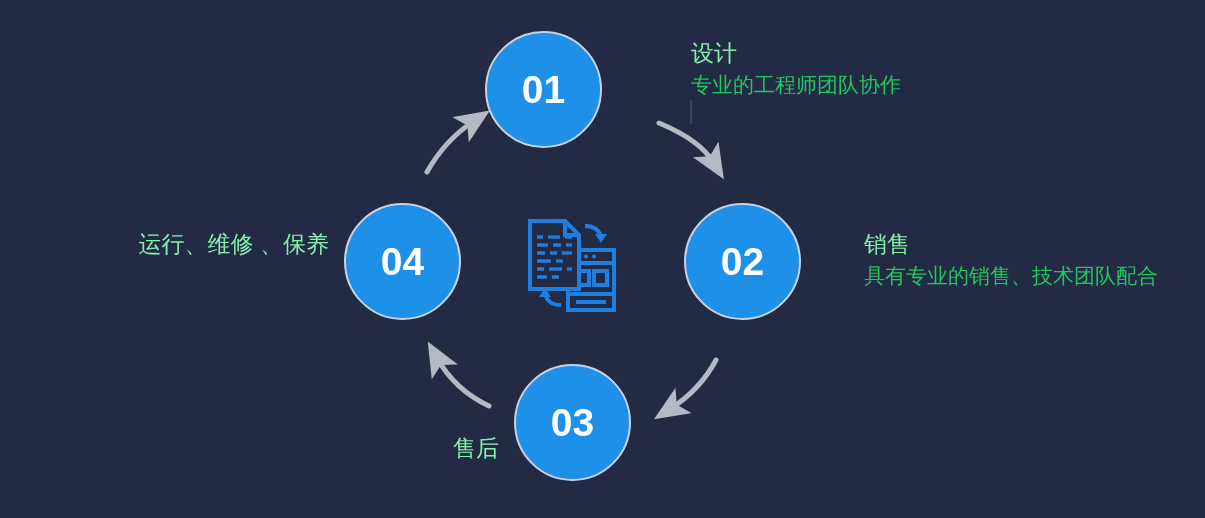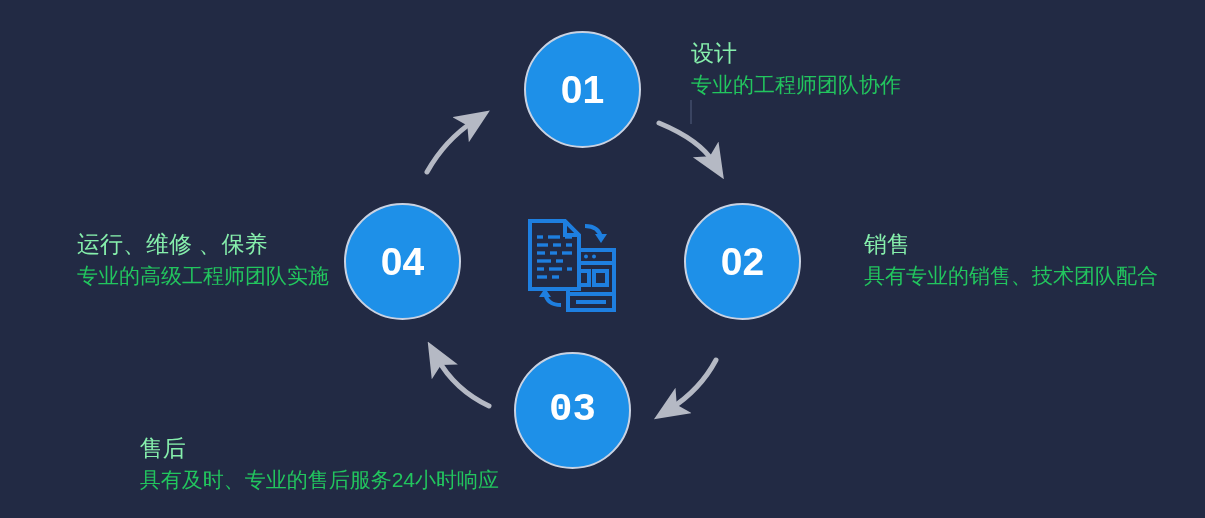--- a/index.html
+++ b/index.html
@@ -38,23 +38,23 @@
     justify-content: center;
     z-index: 4;
   }
   .node-num {
     font-size: 39px;
     font-weight: bold;
     color: #ffffff;
     letter-spacing: 0px;
     line-height: 1;
   }
-  #node-01 { left: 524px; top: 31px; }
+  #node-01 { left: 485px; top: 31px; }
   #node-02 { left: 684px; top: 203px; }
-  #node-03 { left: 514px; top: 352px; font-family: Liberation Mono, monospace; }
+  #node-03 { left: 514px; top: 364px; }
   #node-04 { left: 344px; top: 203px; text-align: center; }
 
   
   #center-icon {
     position: absolute;
     left: 521px;
     top: 213px;
     width: 105px;
     height: 105px;
     z-index: 3;
@@ -71,21 +71,21 @@
     line-height: 1.45;
     white-space: nowrap;
   }
   .label .desc {
     font-size: 21px;
     color: #22c55e;
     line-height: 1.45;
     white-space: nowrap;
   }
   .align-left { text-align: left; }
-  .align-right { text-align: left; }
+  .align-right { text-align: center; }
 
   #label-01 { left: 691px; top: 37px; }
   #label-02 { left: 827px; top: 228px; margin-left: 37px; }
   #label-03 { right: 706px; top: 432px; }
   #label-04 { right: 876px; top: 228px; }
 </style>
 </head>
 <body>
 
 <div id="stage">
@@ -173,21 +173,19 @@
     <div class="desc">专业的工程师团队协作</div>
   </div>
 
   <div class="label align-left" id="label-02">
     <div class="heading">销售</div>
     <div class="desc">具有专业的销售、技术团队配合</div>
   </div>
 
   <div class="label align-right" id="label-03">
     <div class="heading">售后</div>
-    <div class="desc">具有及时、专业的售后服务24小时响应</div>
   </div>
 
   <div class="label align-right" id="label-04">
     <div class="heading">运行、维修 、保养</div>
-    <div class="desc">专业的高级工程师团队实施</div>
   </div>
 
 </div>
 
 </body></html>

